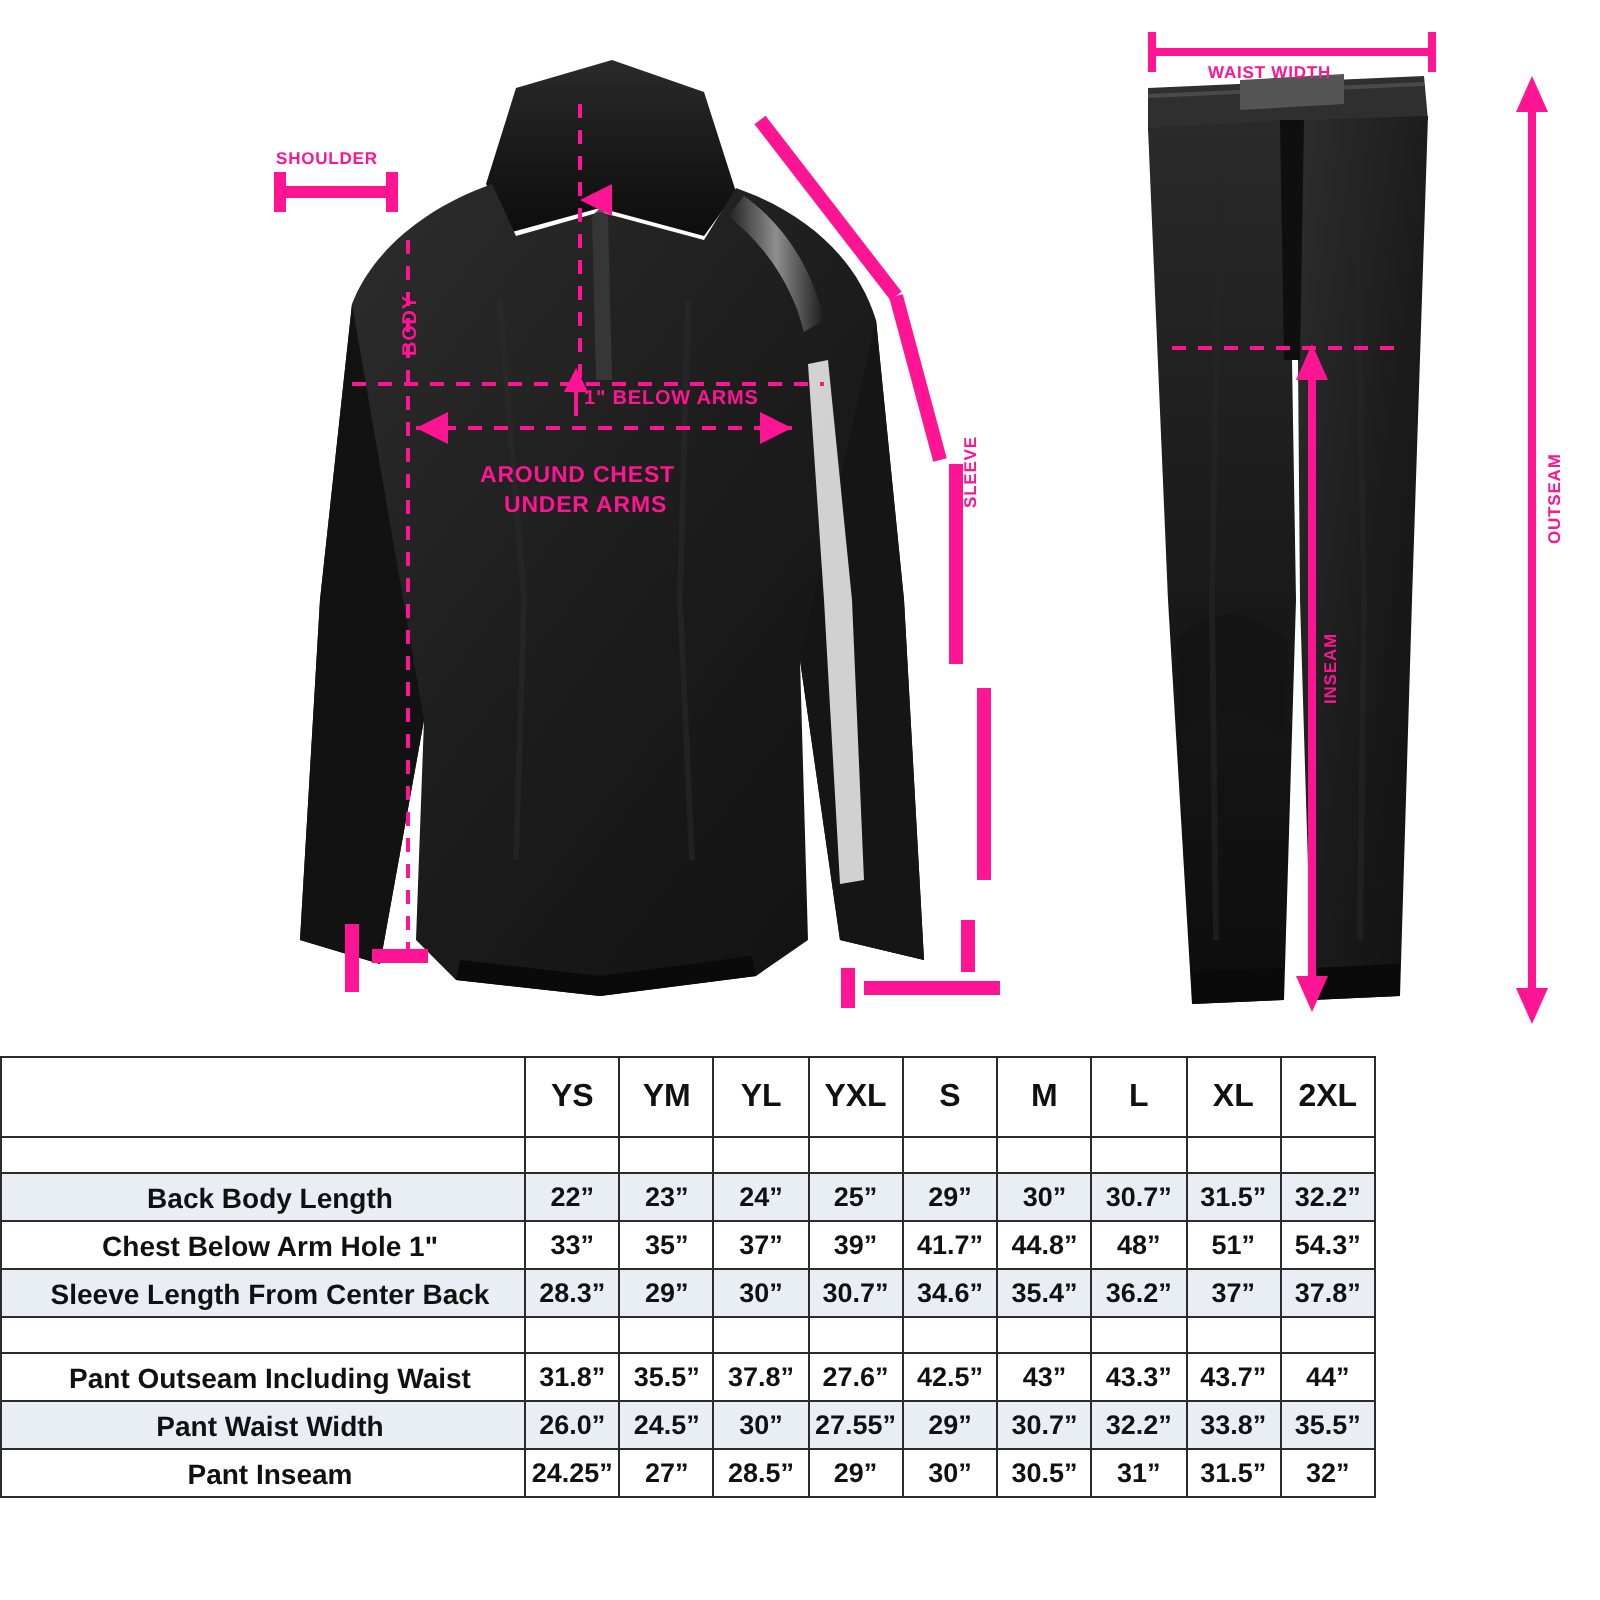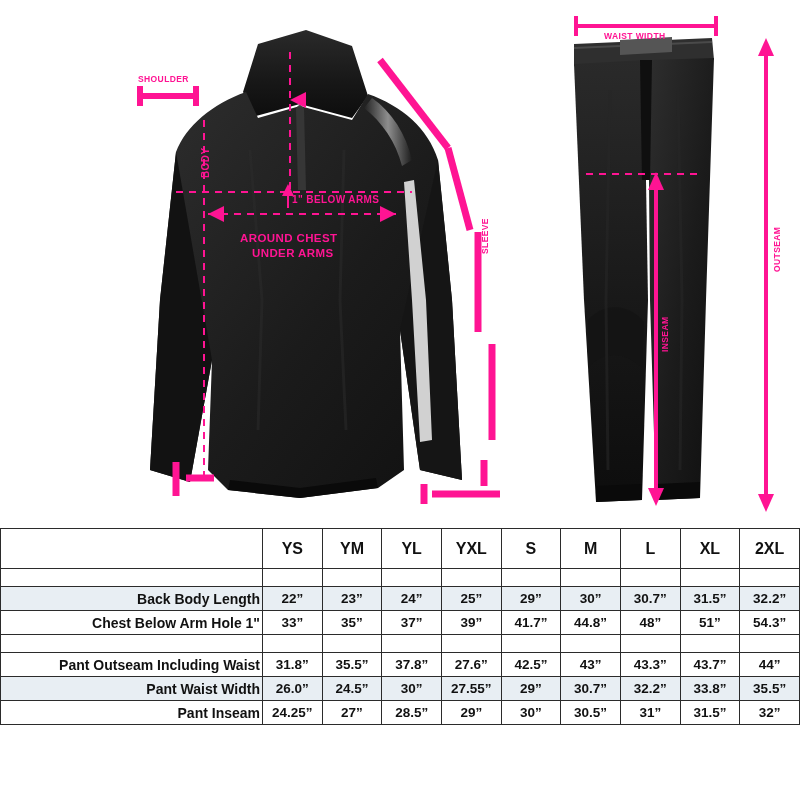--- a/index.html
+++ b/index.html
@@ -52,36 +52,36 @@
   }
 
   
   #table-wrap {
     position: absolute;
     left: 0; top: 528px;
     width: 800px; height: 272px;
     background: #ffffff;
   }
   table.sizechart {
-    width: 800px;
+    width: 688px;
     border-collapse: collapse;
     table-layout: fixed;
     font-size: 13.5px;
   }
   table.sizechart th, table.sizechart td {
     border: 1px solid #2b2b2b;
     text-align: center;
     font-weight: bold;
     color: #111111;
     height: 24px;
     padding: 0 2px;
     overflow: hidden;
   }
   table.sizechart th.rowlabel, table.sizechart td.rowlabel {
-    text-align: right;
+    text-align: center;
     padding-left: 9px;
     width: 262px;
     font-size: 14px;
   }
   table.sizechart th.size {
     font-size: 16px;
     height: 40px;
   }
   tr.headrow td, tr.headrow th { background: #ffffff; }
   tr.alt td { background: #e8eef3; }
@@ -278,20 +278,32 @@
           <td>35”</td>
           <td>37”</td>
           <td>39”</td>
           <td>41.7”</td>
           <td>44.8”</td>
           <td>48”</td>
           <td>51”</td>
           <td>54.3”</td>
         </tr>
 
+        <tr class="alt">
+          <td class="rowlabel">Sleeve Length From Center Back</td>
+          <td>28.3”</td>
+          <td>29”</td>
+          <td>30”</td>
+          <td>30.7”</td>
+          <td>34.6”</td>
+          <td>35.4”</td>
+          <td>36.2”</td>
+          <td>37”</td>
+          <td>37.8”</td>
+        </tr>
 
         <tr class="spacer">
           <td class="rowlabel"></td>
           <td></td>
             <td></td>
             <td></td>
           <td></td>
             <td></td>
             <td></td>
           <td></td>

